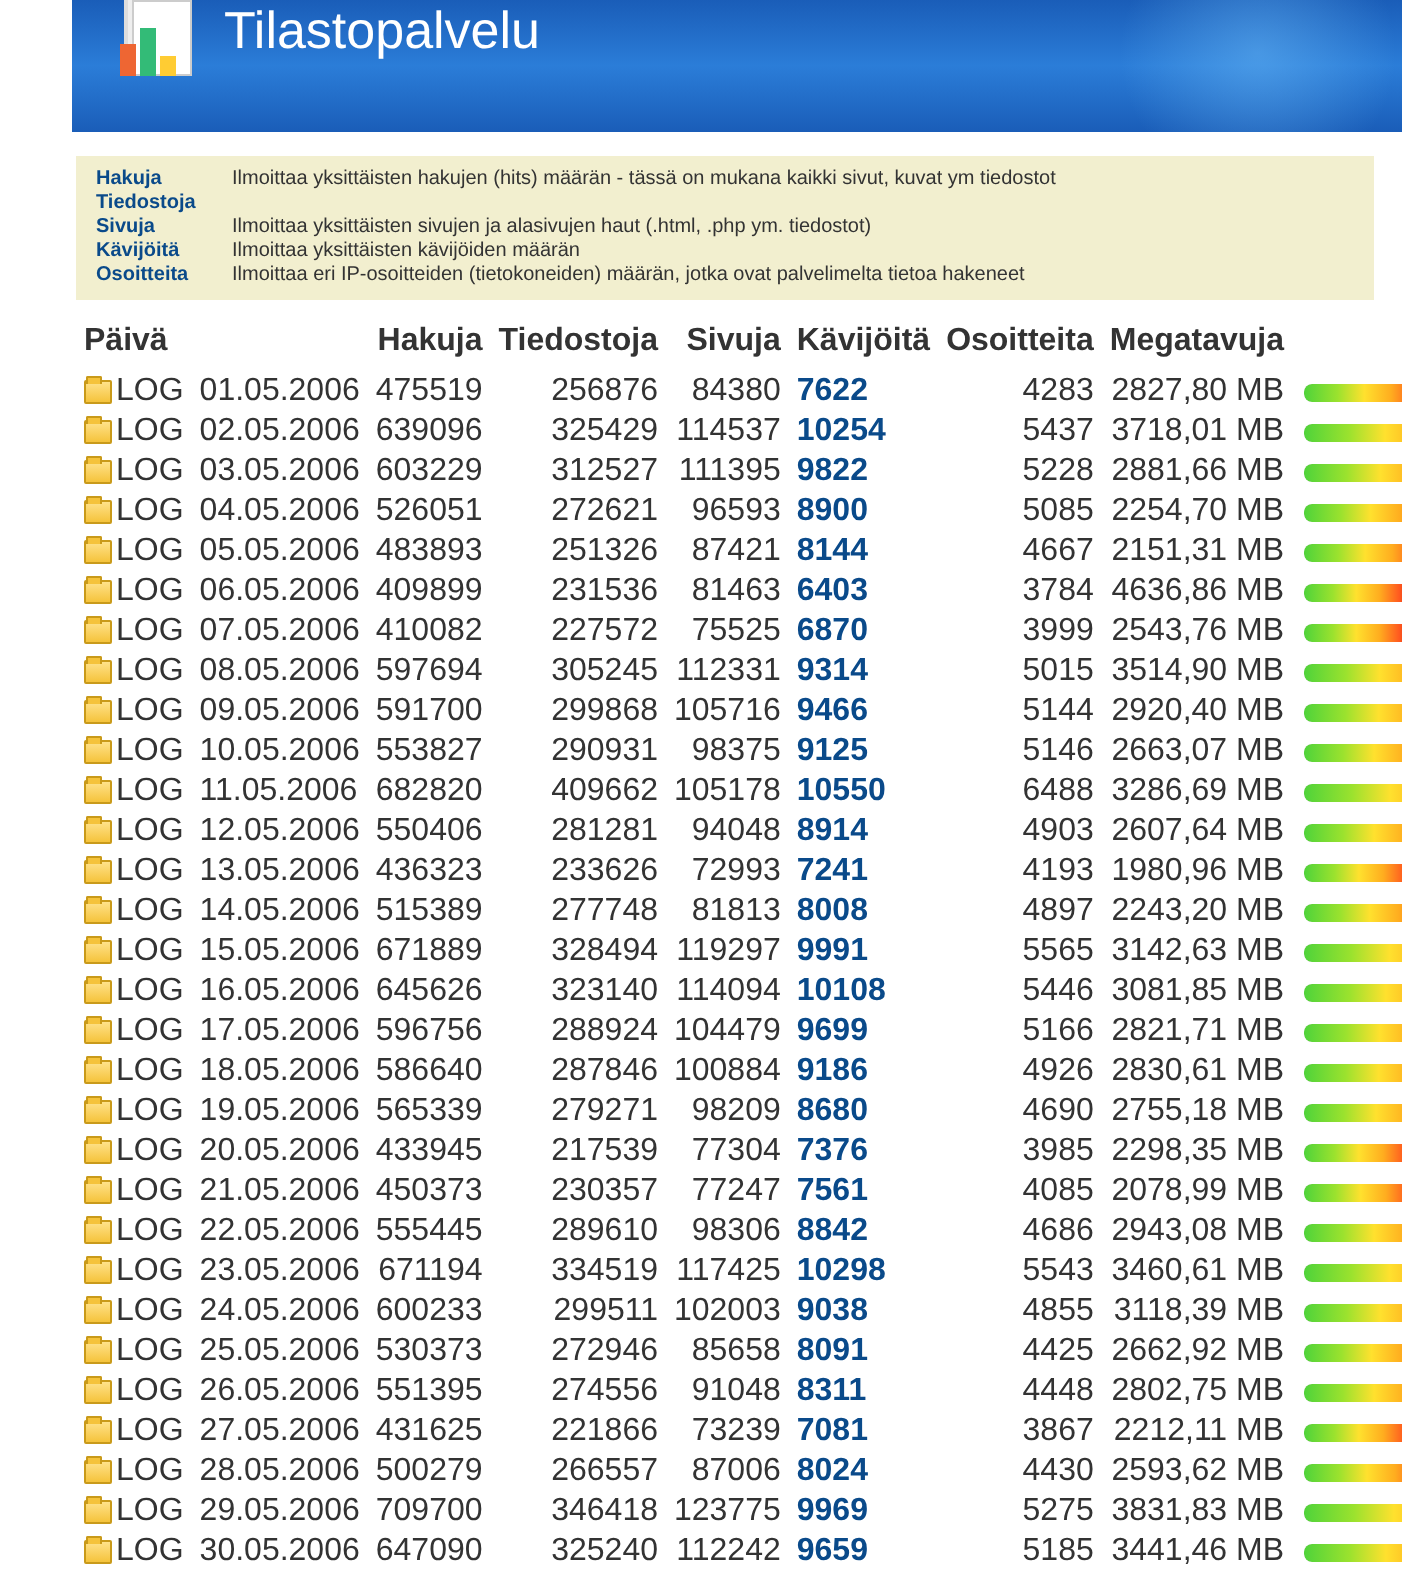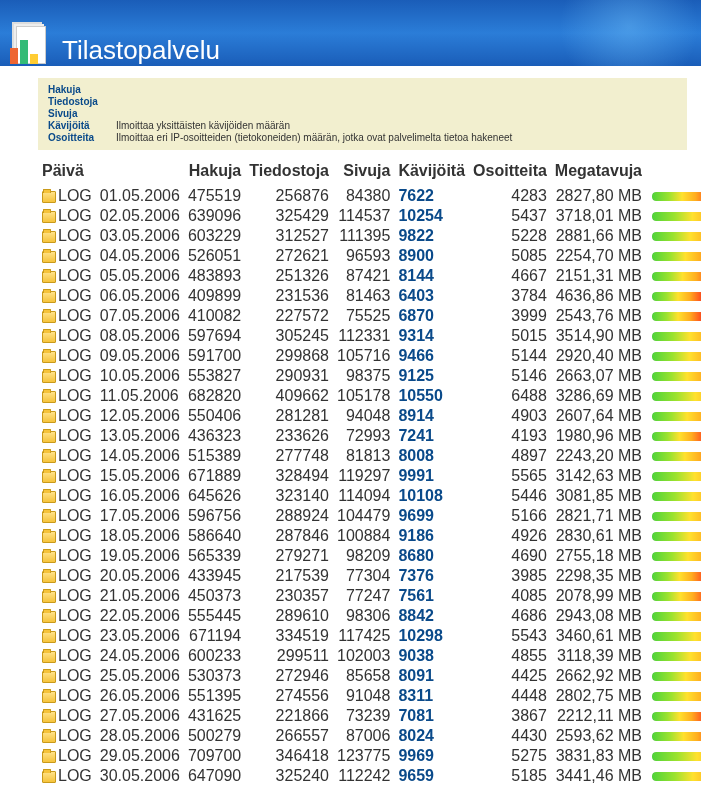--- a/index.html
+++ b/index.html
@@ -8,24 +8,25 @@
     font-family: Verdana, Arial, sans-serif;
     font-size: 10px;
     color: #333;
     background: #fff;
     width: 701px;
   }
   .header {
     background: linear-gradient(180deg, #1a5db8 0%, #2b7dd8 50%, #1a5db8 100%);
     height: 66px;
     display: flex;
-    align-items: flex-end;
-    padding-left: 8px;
+    align-items: flex-start;
+    padding-left: 22px;
     position: relative;
     overflow: hidden;
+    margin-left: 36px;
   }
   .header::after {
     content: "";
     position: absolute;
     right: 0;
     top: 0;
     width: 180px;
     height: 100%;
     background: radial-gradient(circle at 60% 40%, rgba(120,200,255,0.4) 0%, transparent 60%);
   }
@@ -122,26 +123,28 @@
     <div class="bar1"></div>
       <div class="bar2"></div>
       <div class="bar3"></div>
   </div>
   <div class="header-title">Tilastopalvelu</div>
 </div>
 
 <div class="legend-box" id="legend-box">
     <div class="legend-row">
       <div class="legend-label">Hakuja</div>
+      <div class="legend-text">Ilmoittaa yksittäisten hakujen (hits) määrän - tässä on mukana kaikki sivut, kuvat ym tiedostot</div>
     </div>
     <div class="legend-row">
       <div class="legend-label">Tiedostoja</div>
     </div>
     <div class="legend-row">
       <div class="legend-label">Sivuja</div>
+      <div class="legend-text">Ilmoittaa yksittäisten sivujen ja alasivujen haut (.html, .php ym. tiedostot)</div>
     </div>
     <div class="legend-row">
       <div class="legend-label">Kävijöitä</div>
       <div class="legend-text">Ilmoittaa yksittäisten kävijöiden määrän</div>
     </div>
     <div class="legend-row">
       <div class="legend-label">Osoitteita</div>
       <div class="legend-text">Ilmoittaa eri IP-osoitteiden (tietokoneiden) määrän, jotka ovat palvelimelta tietoa hakeneet</div>
     </div>
   </div>

